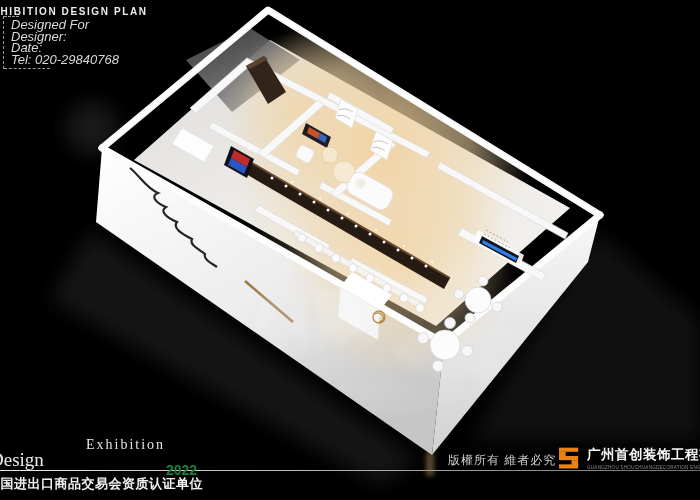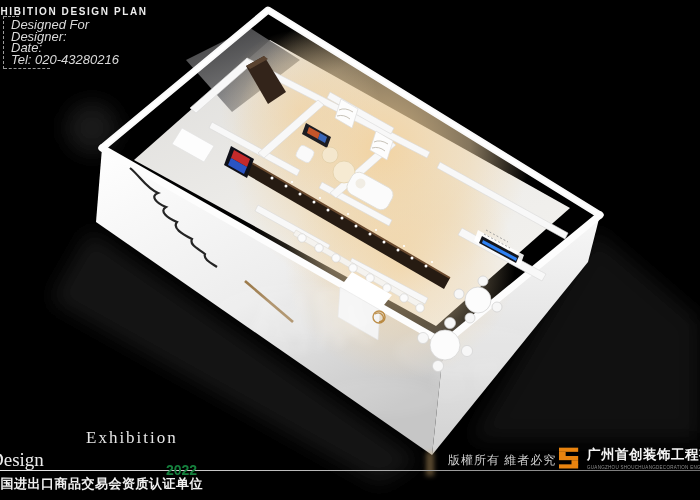--- a/index.html
+++ b/index.html
@@ -14,22 +14,22 @@
                 border-top:1px dashed #9a9a9a;}
   .designer-box::after{content:"";position:absolute;left:0;bottom:0;width:46px;
                 border-bottom:1px dashed #9a9a9a;}
   .designer-box div{font-size:13px;font-style:italic;color:#d9d9d9;
                 line-height:11.5px;white-space:nowrap;}
   
   .footer-line{position:absolute;left:0;top:470px;width:700px;height:1px;
        background:linear-gradient(90deg,#e8e8e8,#bdbdbd 40%,#6f6f6f);}
   .serif-design{position:absolute;left:-10px;top:449px;
        font-family:"Liberation Serif",serif;font-size:19px;color:#ececec;}
-  .serif-exhibition{position:absolute;left:86px;top:428px;
-       font-family:"Liberation Serif",serif;font-size:17px;letter-spacing:2px;color:#e6e6e6;}
+  .serif-exhibition{position:absolute;left:86px;top:437px;
+       font-family:"Liberation Serif",serif;font-size:14px;letter-spacing:2px;color:#e6e6e6;}
   .cert-line{position:absolute;left:-13px;top:475px;font-size:13px;font-weight:bold;
        color:#f2f2f2;letter-spacing:0.5px;white-space:nowrap;}
   .year{position:absolute;left:166px;top:462px;font-size:14px;font-weight:bold;color:#15803d;}
   .copyright{position:absolute;left:448px;top:452px;font-size:12px;color:#cfcfcf;
        letter-spacing:1px;white-space:nowrap;text-align:center;}
   .logo{position:absolute;left:556px;top:446px;width:26px;height:25px;}
   .company{position:absolute;left:587px;top:446px;white-space:nowrap;}
   .company .cn{font-size:13.5px;font-weight:bold;color:#f5f5f5;letter-spacing:0.5px;}
   .company .en{font-size:4.5px;color:#8f8f8f;letter-spacing:0.3px;margin-top:1px;}
   .render{position:absolute;left:0;top:0;}
@@ -229,21 +229,21 @@
   </g>
 
   <rect x="426" y="452" width="8" height="24" fill="#caa56a" opacity="0.45" filter="url(#blurSoft)"></rect>
 </svg>
 
 <div class="title">EXHIBITION DESIGN PLAN</div>
 <div class="designer-box">
   <div>Designed For</div>
   <div>Designer:</div>
   <div>Date:</div>
-  <div>Tel: 020-43280216</div>
+  <div>Tel: 020-29840768</div>
 </div>
 
 <div class="serif-design">Design</div>
 <div class="serif-exhibition">Exhibition</div>
 <div class="footer-line"></div>
 <div class="cert-line">中国进出口商品交易会资质认证单位</div>
 <div class="year">2022</div>
 <div class="copyright">版權所有 維者必究</div>
 
 <div class="logo">

